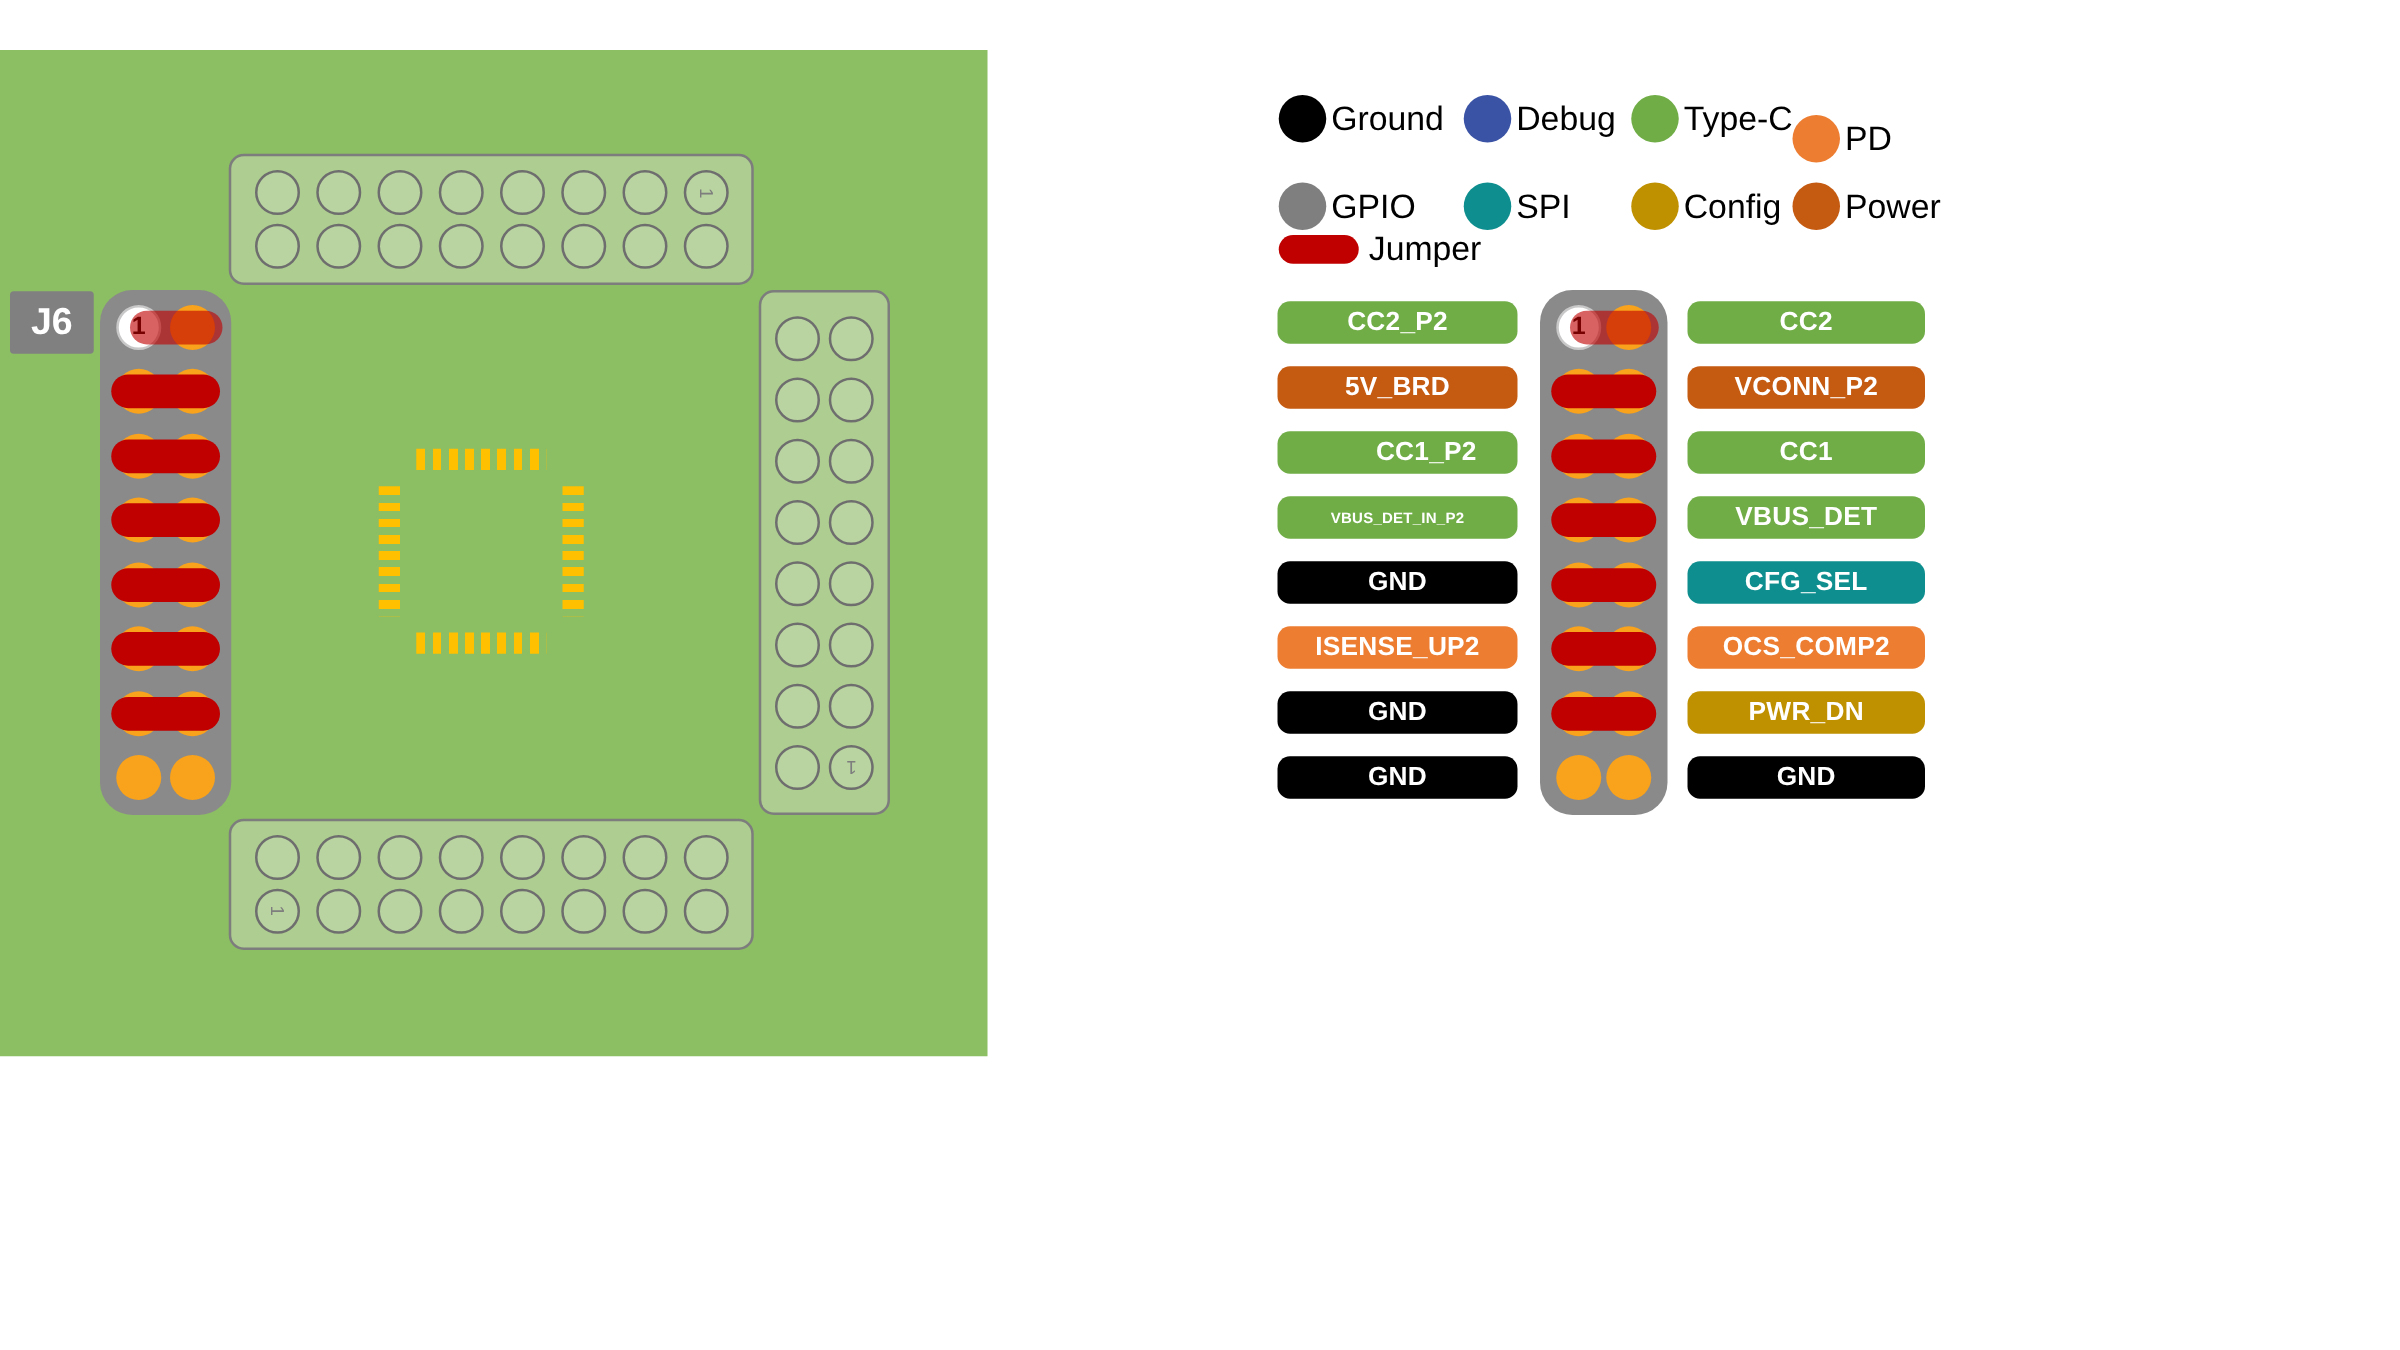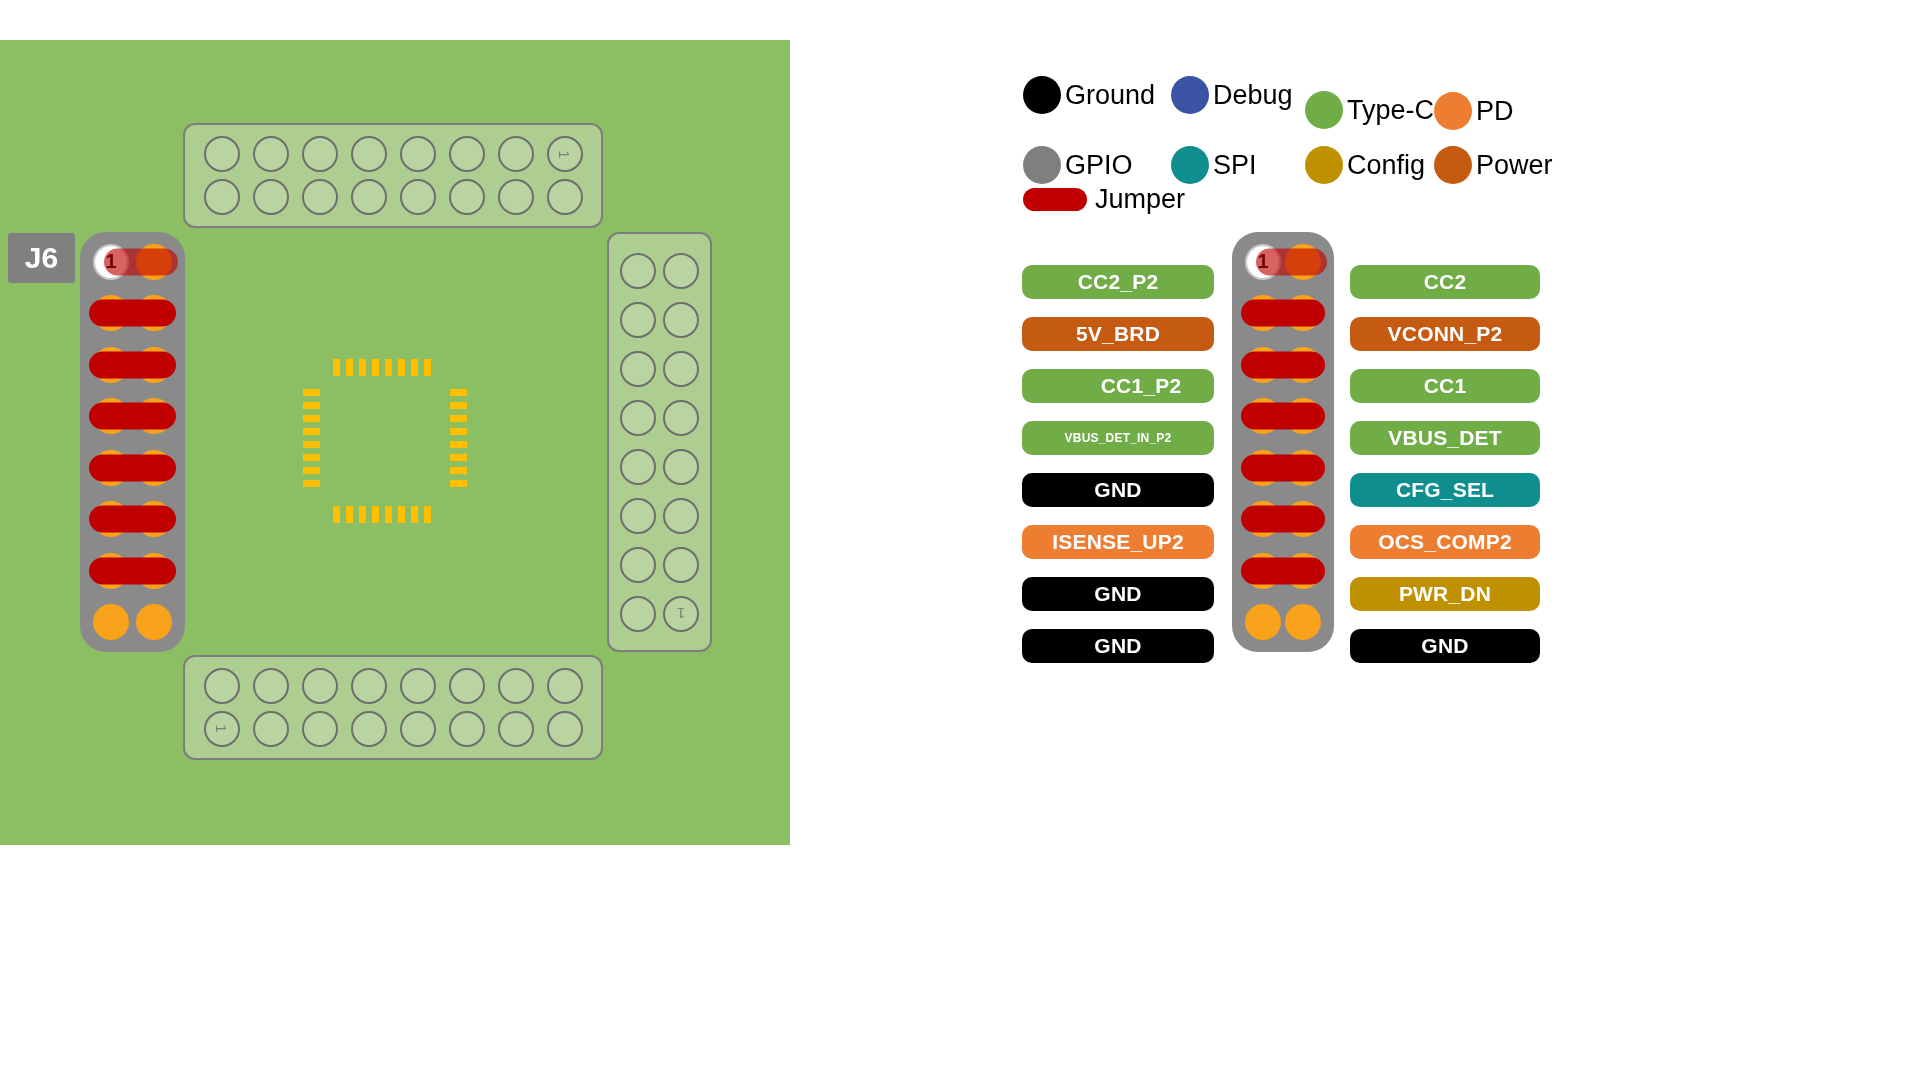--- a/index.html
+++ b/index.html
@@ -60,21 +60,21 @@
   .chip .body span { color:#fff; font-size:21px; font-weight:600; }
 
   
   .legend-item { position:absolute; display:flex; align-items:center; gap:4px; height:40px;margin-top:27px; }
   .sw { width:38px; height:38px; border-radius:50%; flex:none; }
   .lt { font-size:27px; color:#000; }
   .legend-jumper { position:absolute; left:1023px; top:184px; display:flex; align-items:center; gap:8px; height:30px; }
   .jsw { width:64px; height:23px; border-radius:12px; background:var(--jumper-red,#C00000); flex:none; }
 
   
-  .pill-col { position:absolute; display:flex; flex-direction:column; gap:18px;margin-top:24px; }
+  .pill-col { position:absolute; display:flex; flex-direction:column; gap:18px; }
   .pill-col.left  { left:1022px; top:241px; width:192px; }
   .pill-col.right { left:1350px; top:241px; width:190px; }
   .pill { height:34px; border-radius:10px; color:#fff; font-size:21px; font-weight:700;
           display:flex; align-items:center; justify-content:center; letter-spacing:0.2px; }
   .pill.small { font-size:12px; }
 </style>
 </head>
 <body style="--board-green: #8CBE63; --header-green: #AECD90; --hole-green: #B9D3A1; --connector-gray: #8A8A8A; --label-gray: #808080; --jumper-red: #C00000; --pin-orange: #F9A21B; --chip-gold: #FFC000;">
 
 <div class="stage">
@@ -199,21 +199,21 @@
   </div>
 
   <div class="legend-item" style="left:1023px; top:48px">
     <span class="sw" style="background-color: rgb(0, 0, 0);"></span>
     <span class="lt">Ground</span>
   </div>
   <div class="legend-item" style="left:1171px; top:48px">
     <span class="sw" style="background-color: rgb(58, 83, 164);"></span>
     <span class="lt">Debug</span>
   </div>
-  <div class="legend-item" style="left:1305px; top:63px">
+  <div class="legend-item" style="left:1305px; top:48px">
     <span class="sw" style="background-color: rgb(112, 173, 71);"></span>
     <span class="lt">Type-C</span>
   </div>
   <div class="legend-item" style="left:1434px; top:64px">
     <span class="sw" style="background-color: rgb(237, 125, 49);"></span>
     <span class="lt">PD</span>
   </div>
   <div class="legend-item" style="left:1023px; top:118px">
     <span class="sw" style="background-color: rgb(127, 127, 127);"></span>
     <span class="lt">GPIO</span>

